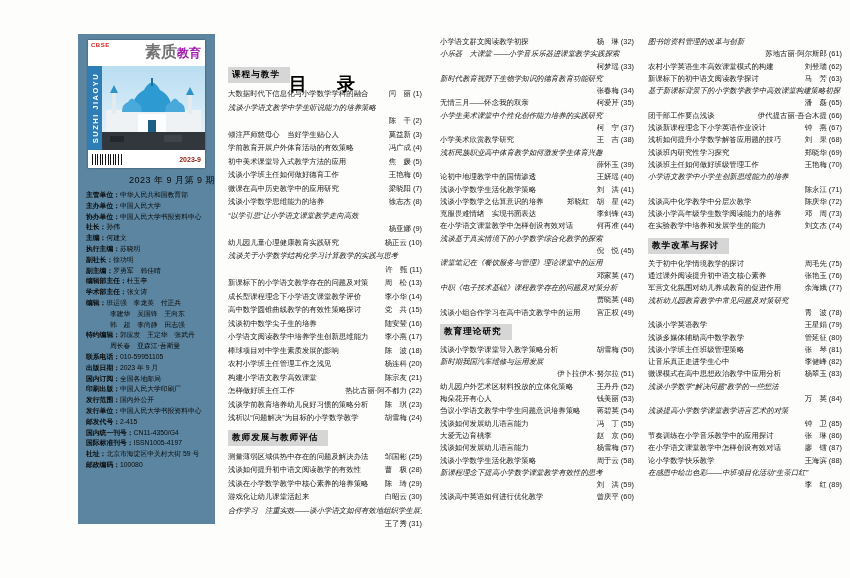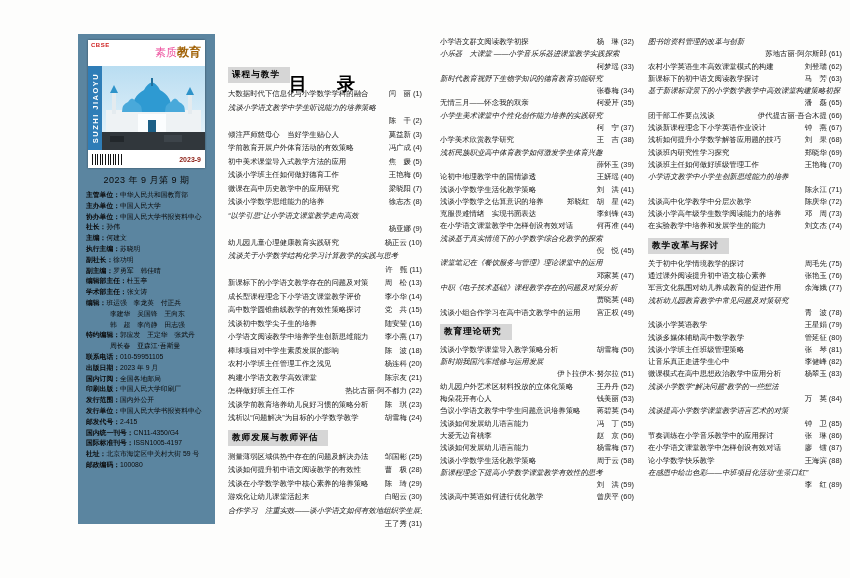--- a/index.html
+++ b/index.html
@@ -5,31 +5,31 @@
   html,body{margin:0;padding:0;background:#ffffff;}
   body{width:850px;height:578px;font-family:"Liberation Sans",sans-serif;}
   .page{position:relative;width:850px;height:578px;background:#fdfdfc;overflow:hidden;}
 
   
   .sidebar{position:absolute;left:78px;top:34px;width:137px;height:490px;background:#5b85a0;}
   .cover{position:absolute;left:10px;top:6px;width:117px;height:128px;background:#ffffff;box-shadow:0 0 2px rgba(0,0,0,.45);}
   .cover-top{position:relative;height:26px;background:#fff;}
   .logo{position:absolute;left:3px;top:2px;font-size:6px;font-weight:bold;color:#cf1d1d;line-height:7px;letter-spacing:.5px;}
   .cover-title{position:absolute;right:4px;top:2px;white-space:nowrap;}
-  .t-red{font-size:11px;font-weight:normal;color:#ec4899;font-family:"DejaVu Serif",serif;}
-  .t-black{font-size:12px;font-weight:bold;color:#a16207;}
+  .t-red{font-size:16px;font-weight:bold;color:#737373;font-family:"DejaVu Serif",serif;}
+  .t-black{font-size:12px;font-weight:bold;color:#a21caf;}
   .cover-body{position:absolute;top:26px;bottom:18px;left:0;right:0;display:flex;}
   .vstrip{width:14px;background:#2f7db7;position:relative;overflow:hidden;}
   .vstrip span{position:absolute;left:7px;top:50%;transform:translate(-50%,-50%) rotate(-90deg);color:#fff;font-weight:bold;font-size:7.5px;letter-spacing:1.5px;white-space:nowrap;}
   .photo{flex:1;position:relative;}
   .photo svg{position:absolute;inset:0;width:100%;height:100%;}
   .cover-bottom{position:absolute;bottom:0;left:0;right:0;height:18px;background:#fff;display:flex;align-items:center;justify-content:space-between;padding:0 4px;box-sizing:border-box;}
   .barcode{width:30px;height:11px;background:repeating-linear-gradient(90deg,#111 0,#111 1px,#fff 1px,#fff 2.6px);}
   .issue-badge{font-size:7px;font-weight:bold;color:#8a1a10;}
-  .issue-line{position:absolute;top:140px;left:0;width:100%;text-align:center;font-size:9px;color:#0a0a0a;letter-spacing:.5px;}
+  .issue-line{position:absolute;top:140px;left:0;width:100%;text-align:right;font-size:9px;color:#0a0a0a;letter-spacing:.5px;}
   .info{position:absolute;top:156px;left:8px;right:2px;font-size:6.8px;line-height:10.8px;color:#0b0b0b;}
   .info-line{white-space:nowrap;}
   .info-line .lbl{font-weight:bold;}
   .indent{padding-left:24px;}
 
   
   .toc-title{position:absolute;left:228px;top:32px;width:194px;text-align:center;font-size:18px;font-weight:bold;color:#000;letter-spacing:6px;margin-top:40px;}
   .col{position:absolute;width:194px;color:#1a1a1a;font-size:7.4px;}
   .col1{left:228px;top:62px;line-height:13.5px;}
   .col2{left:440px;top:36px;line-height:12.3px;}

